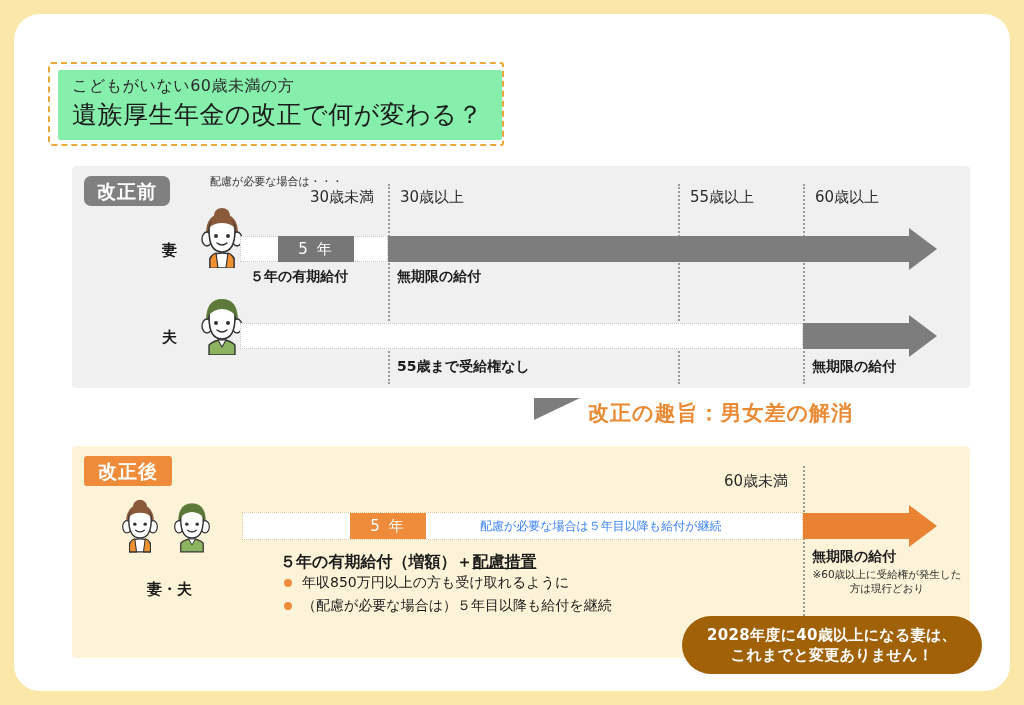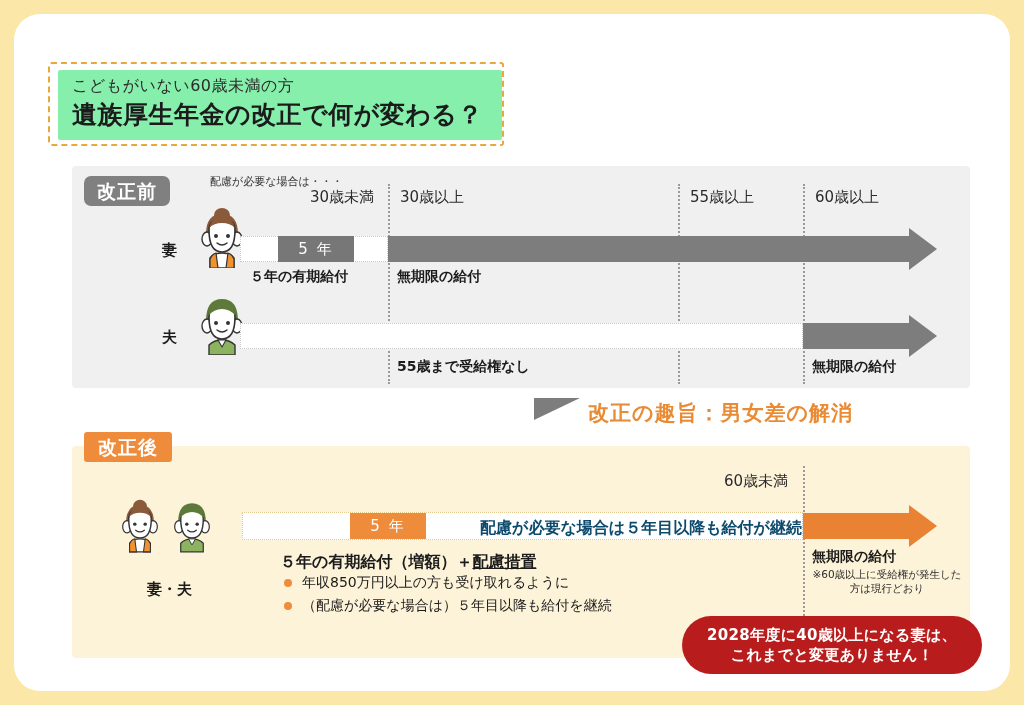--- a/index.html
+++ b/index.html
@@ -20,21 +20,21 @@
   }
   .title-box{
     position:absolute;left:44px;top:56px;width:444px;height:70px;
     background:#86efac;border-radius:2px;
   }
   .title-sub{
     position:absolute;left:14px;top:6px;font-size:16px;color:#2b2b2b;
     letter-spacing:.5px;
   }
   .title-main{
-    position:absolute;left:14px;top:28px;font-size:25px;font-weight:bold;
+    position:absolute;left:14px;top:28px;font-size:25px;font-weight:normal;
     color:#1b1b1b;letter-spacing:.5px;
   }
   .before-bg{
     position:absolute;left:58px;top:152px;width:898px;height:222px;
     background:#f0f0f0;border-radius:4px;
   }
   .badge-gray{
     position:absolute;left:70px;top:162px;width:86px;height:30px;
     background:#808080;border-radius:7px;color:#fff;font-weight:bold;
     font-size:19px;text-align:center;line-height:30px;letter-spacing:1px;
@@ -81,40 +81,40 @@
     position:absolute;left:574px;top:385px;font-size:21px;font-weight:bold;
     color:#e98b35;letter-spacing:1px;white-space:nowrap;
   }
 
   
   .after-bg{
     position:absolute;left:58px;top:432px;width:898px;height:212px;
     background:#fdf3d8;border-radius:4px;
   }
   .badge-orange{
-    position:absolute;left:70px;top:418px;width:88px;height:30px;
+    position:absolute;left:70px;top:442px;width:88px;height:30px;
     background:#ef8c3c;border-radius:3px;color:#fff;font-weight:bold;
     font-size:19px;text-align:center;line-height:30px;letter-spacing:1px;
   }
   .bar-white-a{
     position:absolute;background:#ffffff;border:1px dotted #e3c98f;
     box-sizing:border-box;
   }
   .seg-orange{
     position:absolute;background:#ef8c3c;color:#fff;font-size:15px;
     text-align:center;line-height:26px;letter-spacing:2px;
   }
   .arrow-or-body{position:absolute;background:#e98232;height:26px;}
   .arrow-or-head{
     position:absolute;width:0;height:0;
     border-top:21px solid transparent;border-bottom:21px solid transparent;
     border-left:28px solid #e98232;
   }
   .consider-note{
-    position:absolute;font-size:16px;color:#0c4a6e;white-space:nowrap;font-weight:bold;
+    position:absolute;font-size:12px;color:#3b82f6;white-space:nowrap;
   }
   .after-head{
     position:absolute;font-size:16px;font-weight:bold;color:#1b1b1b;
     white-space:nowrap;
   }
   .after-head u{text-decoration:underline;}
   .blist{position:absolute;}
   .bitem{
     position:relative;font-size:14px;color:#1b1b1b;padding-left:18px;
     margin-bottom:5px;white-space:nowrap;
@@ -123,21 +123,21 @@
     content:"";position:absolute;left:0;top:5px;width:8px;height:8px;
     border-radius:50%;background:#ef8c3c;
   }
   .small-note{
     position:absolute;font-size:10.5px;color:#2b2b2b;line-height:1.3;
     width:150px;
     text-align:center;
   }
   .callout{
     position:absolute;left:668px;top:602px;width:300px;height:58px;
-    background:#b91c1c;border-radius:29px;color:#fff;font-weight:bold;
+    background:#a16207;border-radius:29px;color:#fff;font-weight:bold;
     font-size:15px;text-align:center;line-height:1.35;
     display:flex;flex-direction:column;justify-content:center;
     letter-spacing:.3px;
   }
   
   .avatar{position:absolute;}
 </style>
 </head>
 <body>
 

